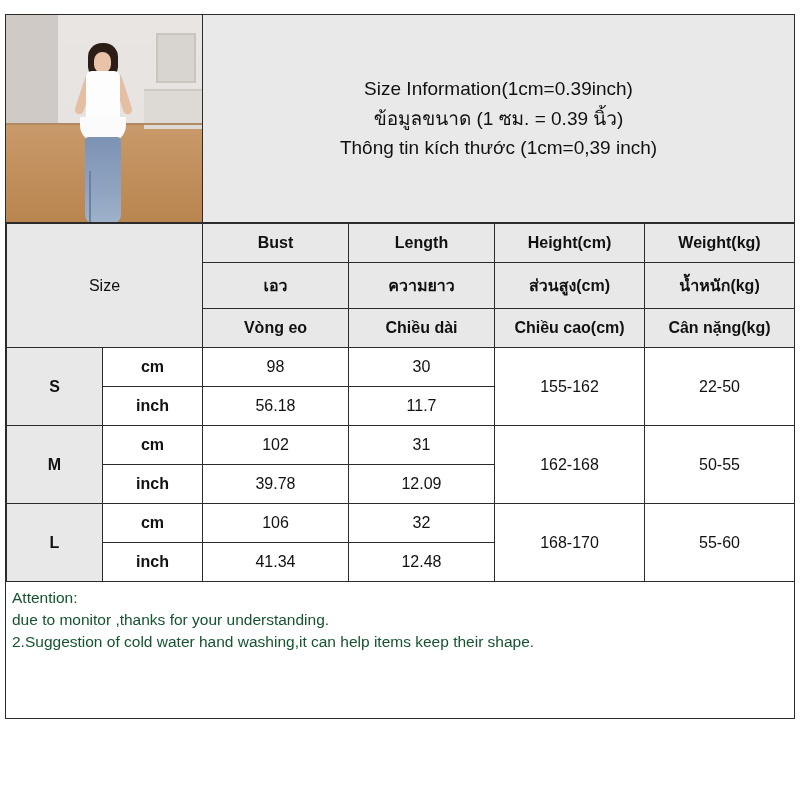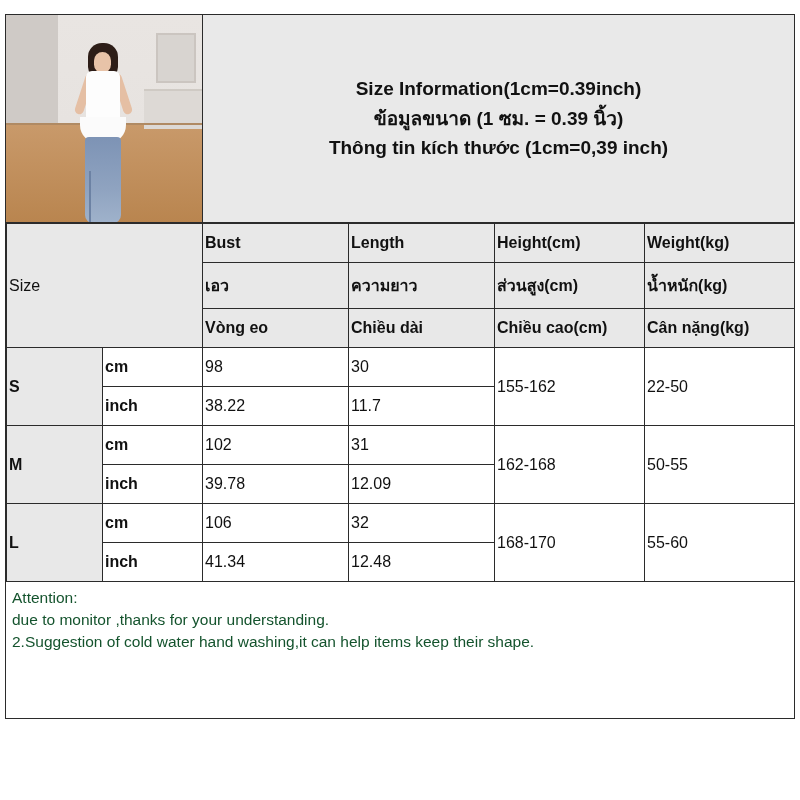--- a/index.html
+++ b/index.html
@@ -122,36 +122,37 @@
     flex: 1;
     background: #e9e9e9;
     display: flex;
     flex-direction: column;
     align-items: center;
     justify-content: center;
     padding: 6px 10px;
   }
   .title-line {
     font-size: 19px;
-    font-weight: bold;
+    font-weight: normal;
     color: #111111;
     line-height: 1.55;
     text-align: center;
     white-space: nowrap;
   }
 
   
   table.size-table {
     width: 100%;
     border-collapse: collapse;
     table-layout: fixed;
     background: #e8e8e8;
   }
   table.size-table td {
     border: 1px solid #2b2b2b;
+    text-align: center;
     vertical-align: middle;
     font-size: 16px;
     color: #111111;
     padding: 10px 2px;
   }
   .col-size  { width: 96px; }
   .col-unit  { width: 100px; }
   .col-bust  { width: 146px; }
   .col-len   { width: 146px; }
   .col-hgt   { width: 150px; }
@@ -266,21 +267,21 @@
         <tr>
           <td class="size-label" rowspan="2">S</td>
           <td class="unit">cm</td>
           <td class="val">98</td>
           <td class="val">30</td>
           <td class="span-cell" rowspan="2">155-162</td>
           <td class="span-cell" rowspan="2">22-50</td>
         </tr>
         <tr>
           <td class="unit">inch</td>
-          <td class="val">38.22</td>
+          <td class="val">56.18</td>
           <td class="val">11.7</td>
         </tr>
 
         <tr>
           <td class="size-label" rowspan="2">M</td>
           <td class="unit">cm</td>
           <td class="val">102</td>
           <td class="val">31</td>
           <td class="span-cell" rowspan="2">162-168</td>
           <td class="span-cell" rowspan="2">50-55</td>

